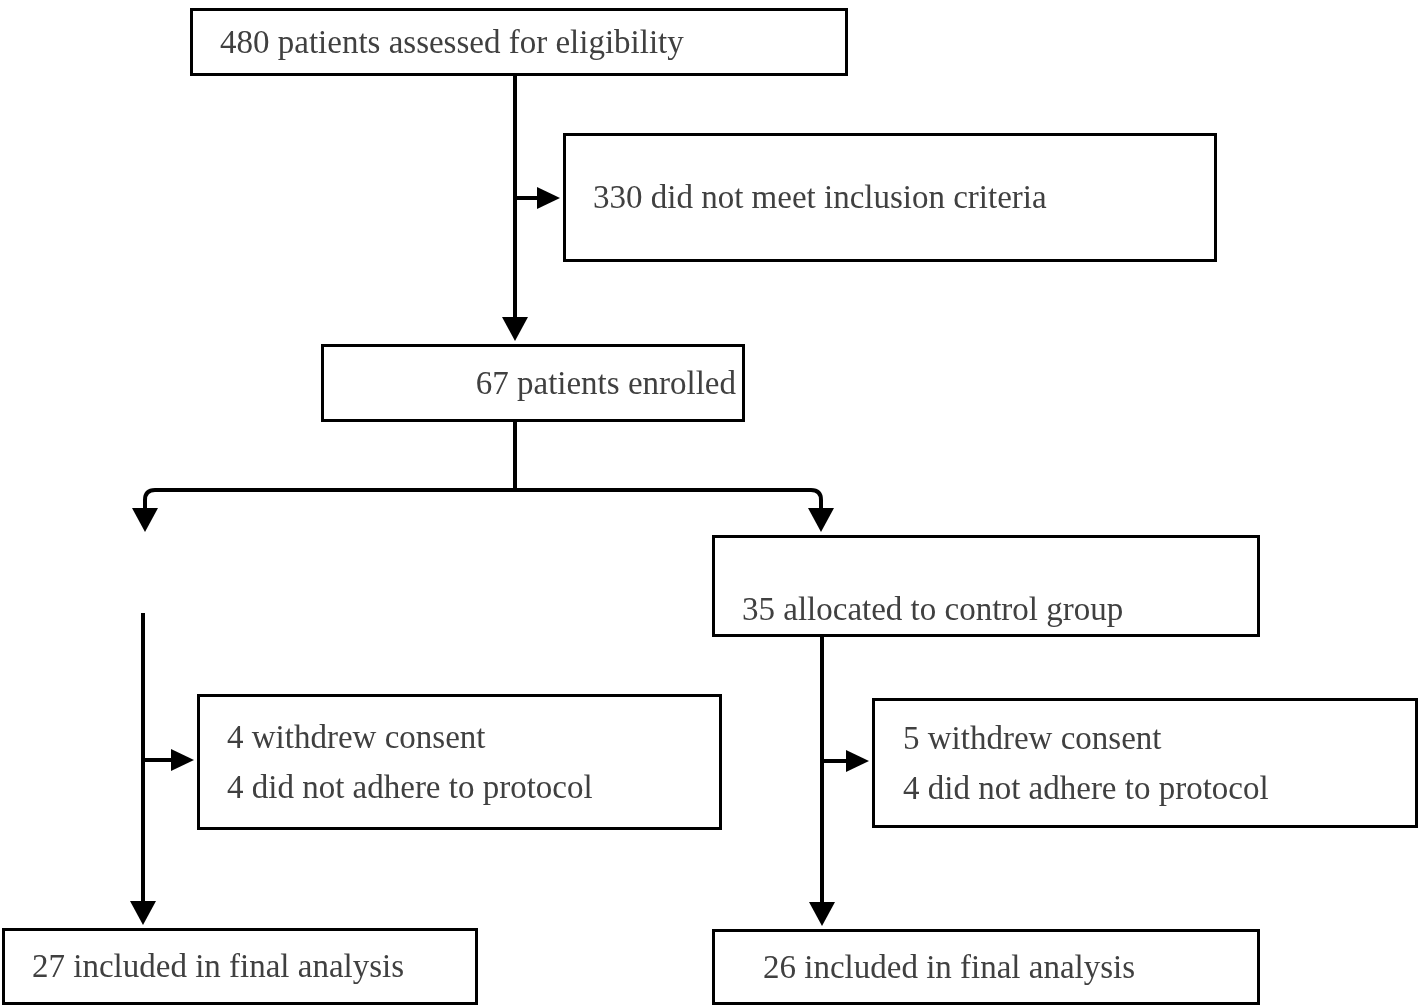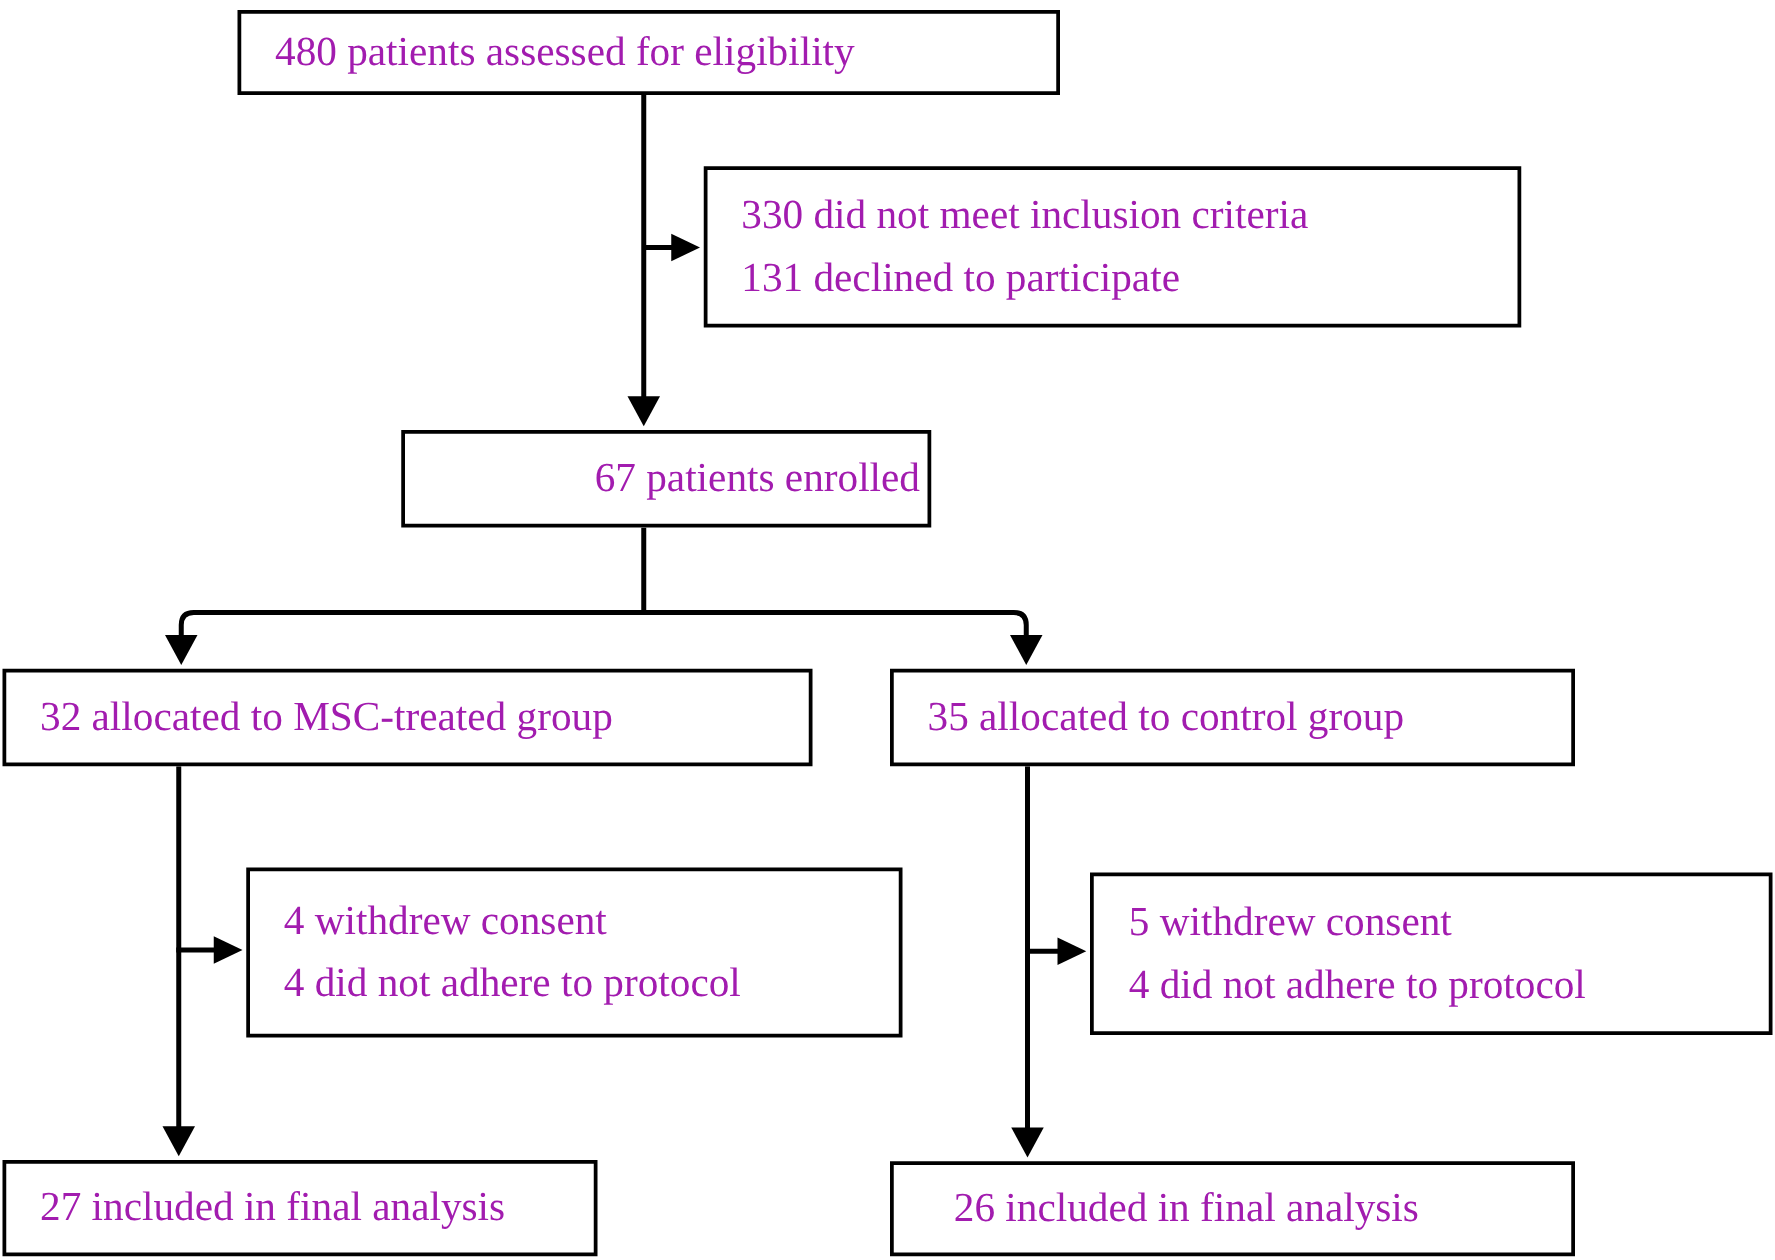--- a/index.html
+++ b/index.html
@@ -9,21 +9,21 @@
     width: 1420px;
     height: 1008px;
     overflow: hidden;
   }
   #canvas {
     position: relative;
     width: 1420px;
     height: 1008px;
     background: #ffffff;
     font-family: "Liberation Serif", "DejaVu Serif", serif;
-    color: #a21caf;
+    color: #404040;
   }
   #connector-layer {
     position: absolute;
     left: 0; top: 0;
     width: 1420px;
     height: 1008px;
   }
   .node {
     position: absolute;
     box-sizing: border-box;
@@ -39,21 +39,21 @@
     white-space: nowrap;
   }
   .node .line {
     display: block;
   }
   
   #node-assessed          { left: 190px;  top: 8px;   width: 658px; height: 68px;  }
   #node-excluded          { left: 563px;  top: 133px; width: 654px; height: 129px; }
   #node-enrolled          { left: 321px;  top: 344px; width: 424px; height: 78px; text-align: right;  }
   #node-msc-allocated     { left: 2px;    top: 535px; width: 648px; height: 78px;  }
-  #node-control-allocated { left: 712px;  top: 535px; width: 548px; height: 78px;  }
+  #node-control-allocated { left: 712px;  top: 535px; width: 548px; height: 102px; justify-content: flex-end;  }
   #node-msc-dropout       { left: 197px;  top: 694px; width: 525px; height: 136px; }
   #node-control-dropout   { left: 872px;  top: 698px; width: 546px; height: 130px; padding-left: 28px; }
   #node-msc-final         { left: 2px;    top: 928px; width: 476px; height: 77px;  }
   #node-control-final     { left: 712px;  top: 929px; width: 548px; height: 76px; padding-left: 48px;  }
 </style>
 </head>
 <body>
 
 <div id="canvas">
 
@@ -87,30 +87,26 @@
       <polygon points="822,926 809,902 835,902"></polygon>
     </g>
   </svg>
 
   <div class="node" id="node-assessed">
     <span class="line">480 patients assessed for eligibility</span>
   </div>
 
   <div class="node" id="node-excluded">
     <span class="line">330 did not meet inclusion criteria</span>
-    <span class="line">131 declined to participate</span>
   </div>
 
   <div class="node" id="node-enrolled">
     <span class="line">67 patients enrolled</span>
   </div>
 
-  <div class="node" id="node-msc-allocated">
-    <span class="line">32 allocated to MSC-treated group</span>
-  </div>
 
   <div class="node" id="node-control-allocated">
     <span class="line">35 allocated to control group</span>
   </div>
 
   <div class="node" id="node-msc-dropout">
     <span class="line">4 withdrew consent</span>
     <span class="line">4 did not adhere to protocol</span>
   </div>
 

